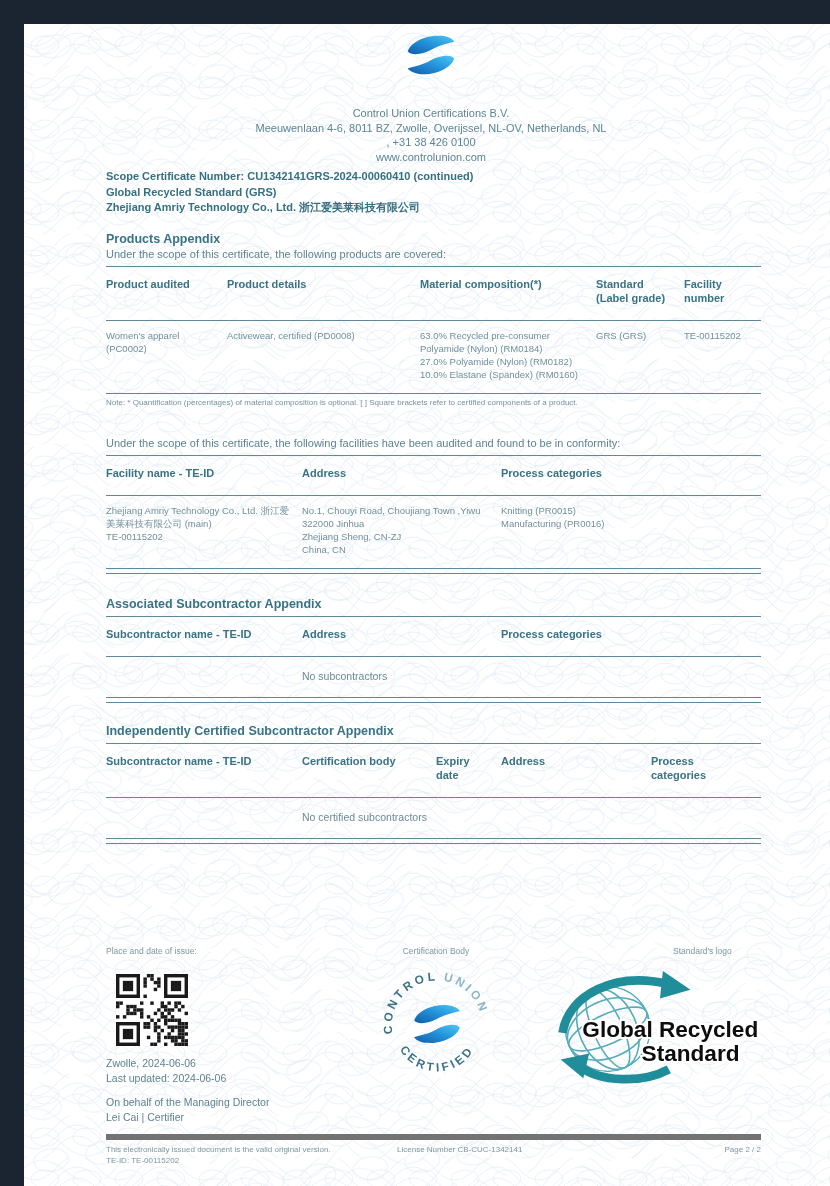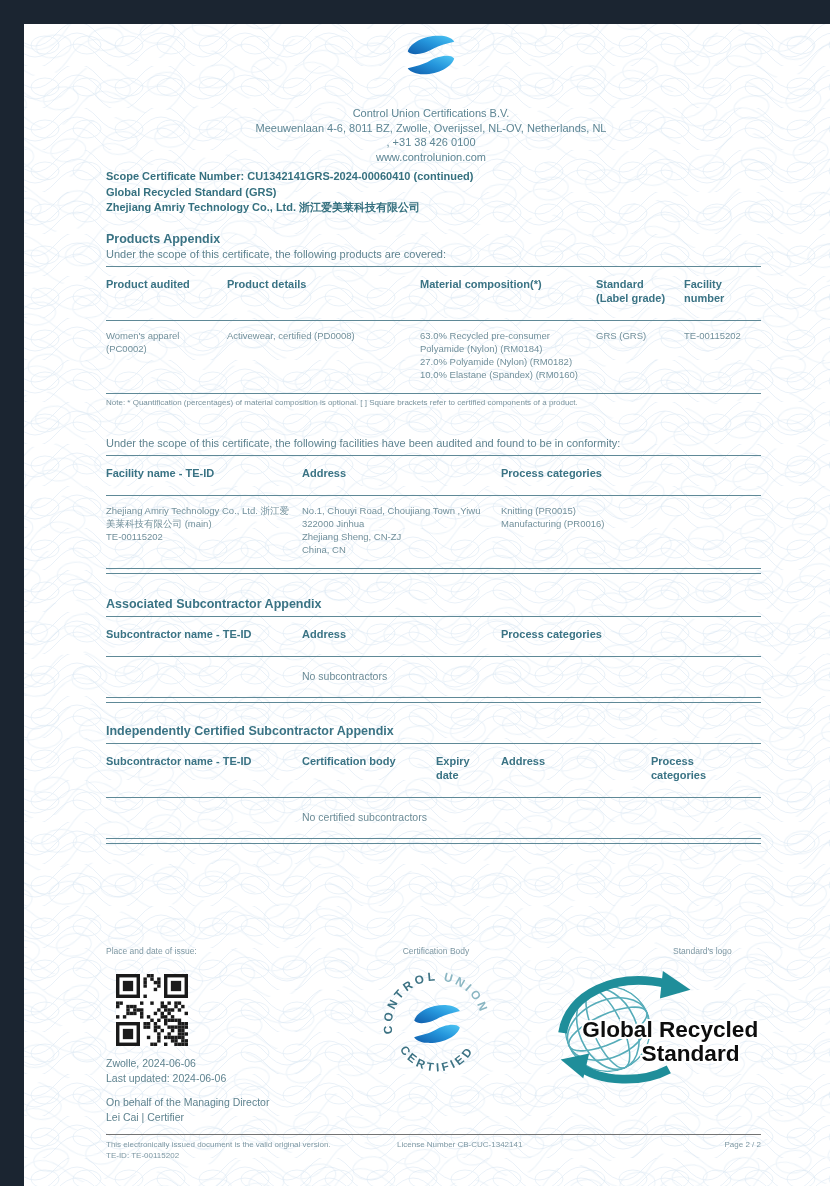--- a/index.html
+++ b/index.html
@@ -41,21 +41,21 @@
   .sig-text { position:absolute; left:0; top:110px; font-size:10.5px; color:#5f838f; line-height:15px; }
   .sig-text p { margin:0 0 9px 0; }
   .seal-box { position:absolute; left:272px; top:24px; width:118px; height:118px; }
   .grs-box { position:absolute; left:446px; top:24px; width:210px; height:116px; }
   svg text { font-family:"Liberation Sans", sans-serif; }
   .seal-arc { font-size:12px; font-weight:bold; letter-spacing:3.2px; }
   .grs-text { font-size:23px; font-weight:bold; fill:#0d0d0d; stroke:#ffffff; stroke-width:4px;
               paint-order:stroke; }
 
   
-  .footer { top:1110px; left:82px; width:655px; border-top:1px solid #737373; }
+  .footer { top:1110px; left:82px; width:655px; border-top:6px solid #737373; }
   .footer-grid { display:grid; grid-template-columns:291px 1fr auto; padding-top:5px;
                  font-size:8px; color:#7d97a2; line-height:10.5px; }
 </style>
 </head>
 <body>
 
 <div class="frame">
   <div class="page">
 
     <svg class="bg-pattern" width="814" height="1170">

